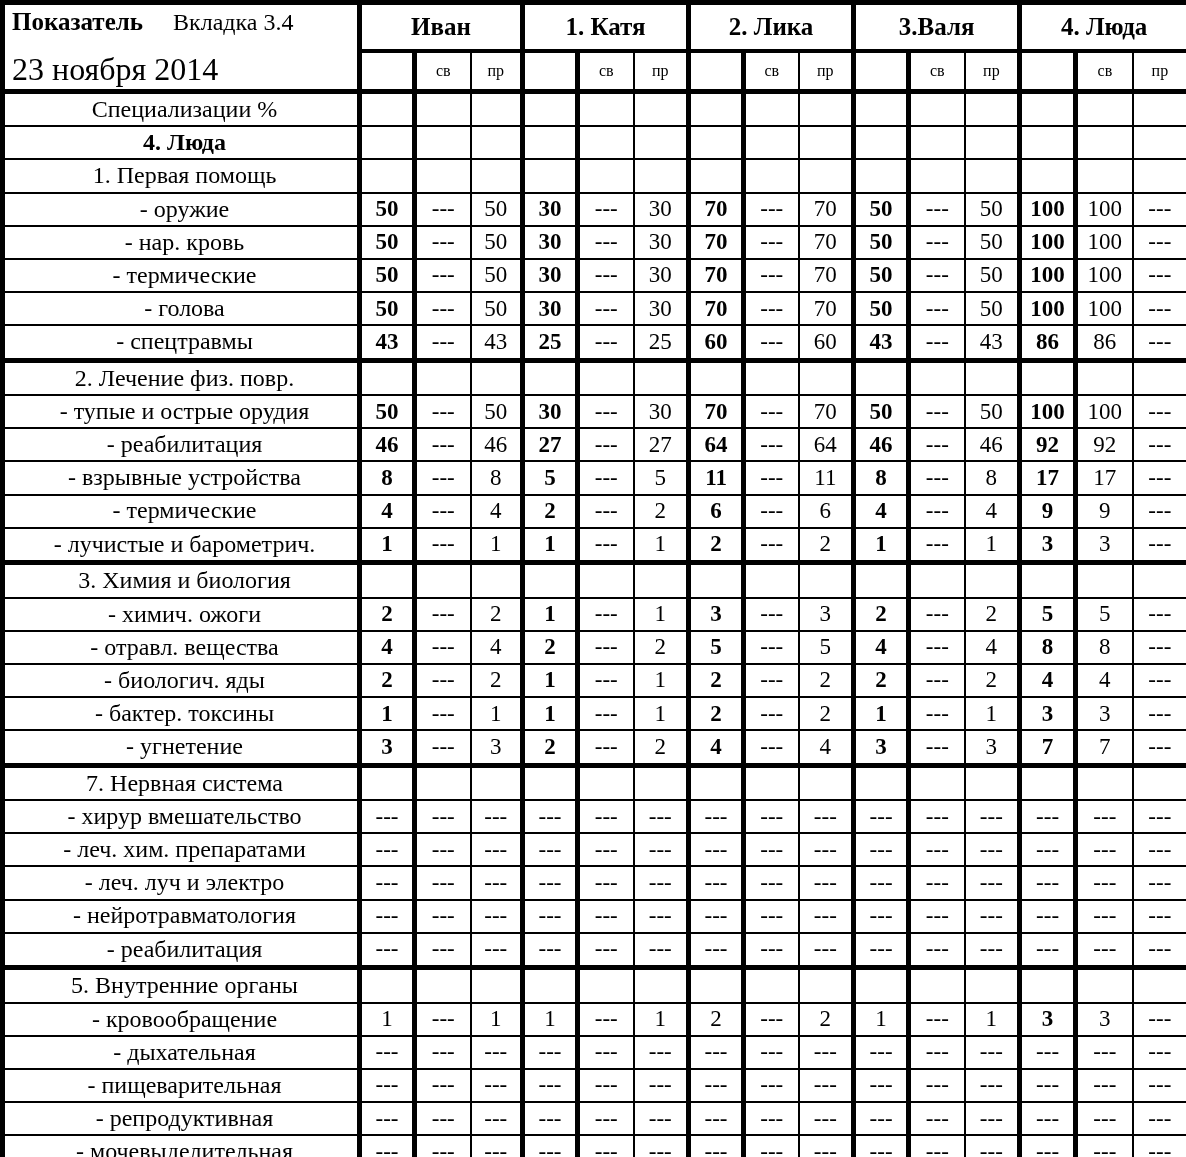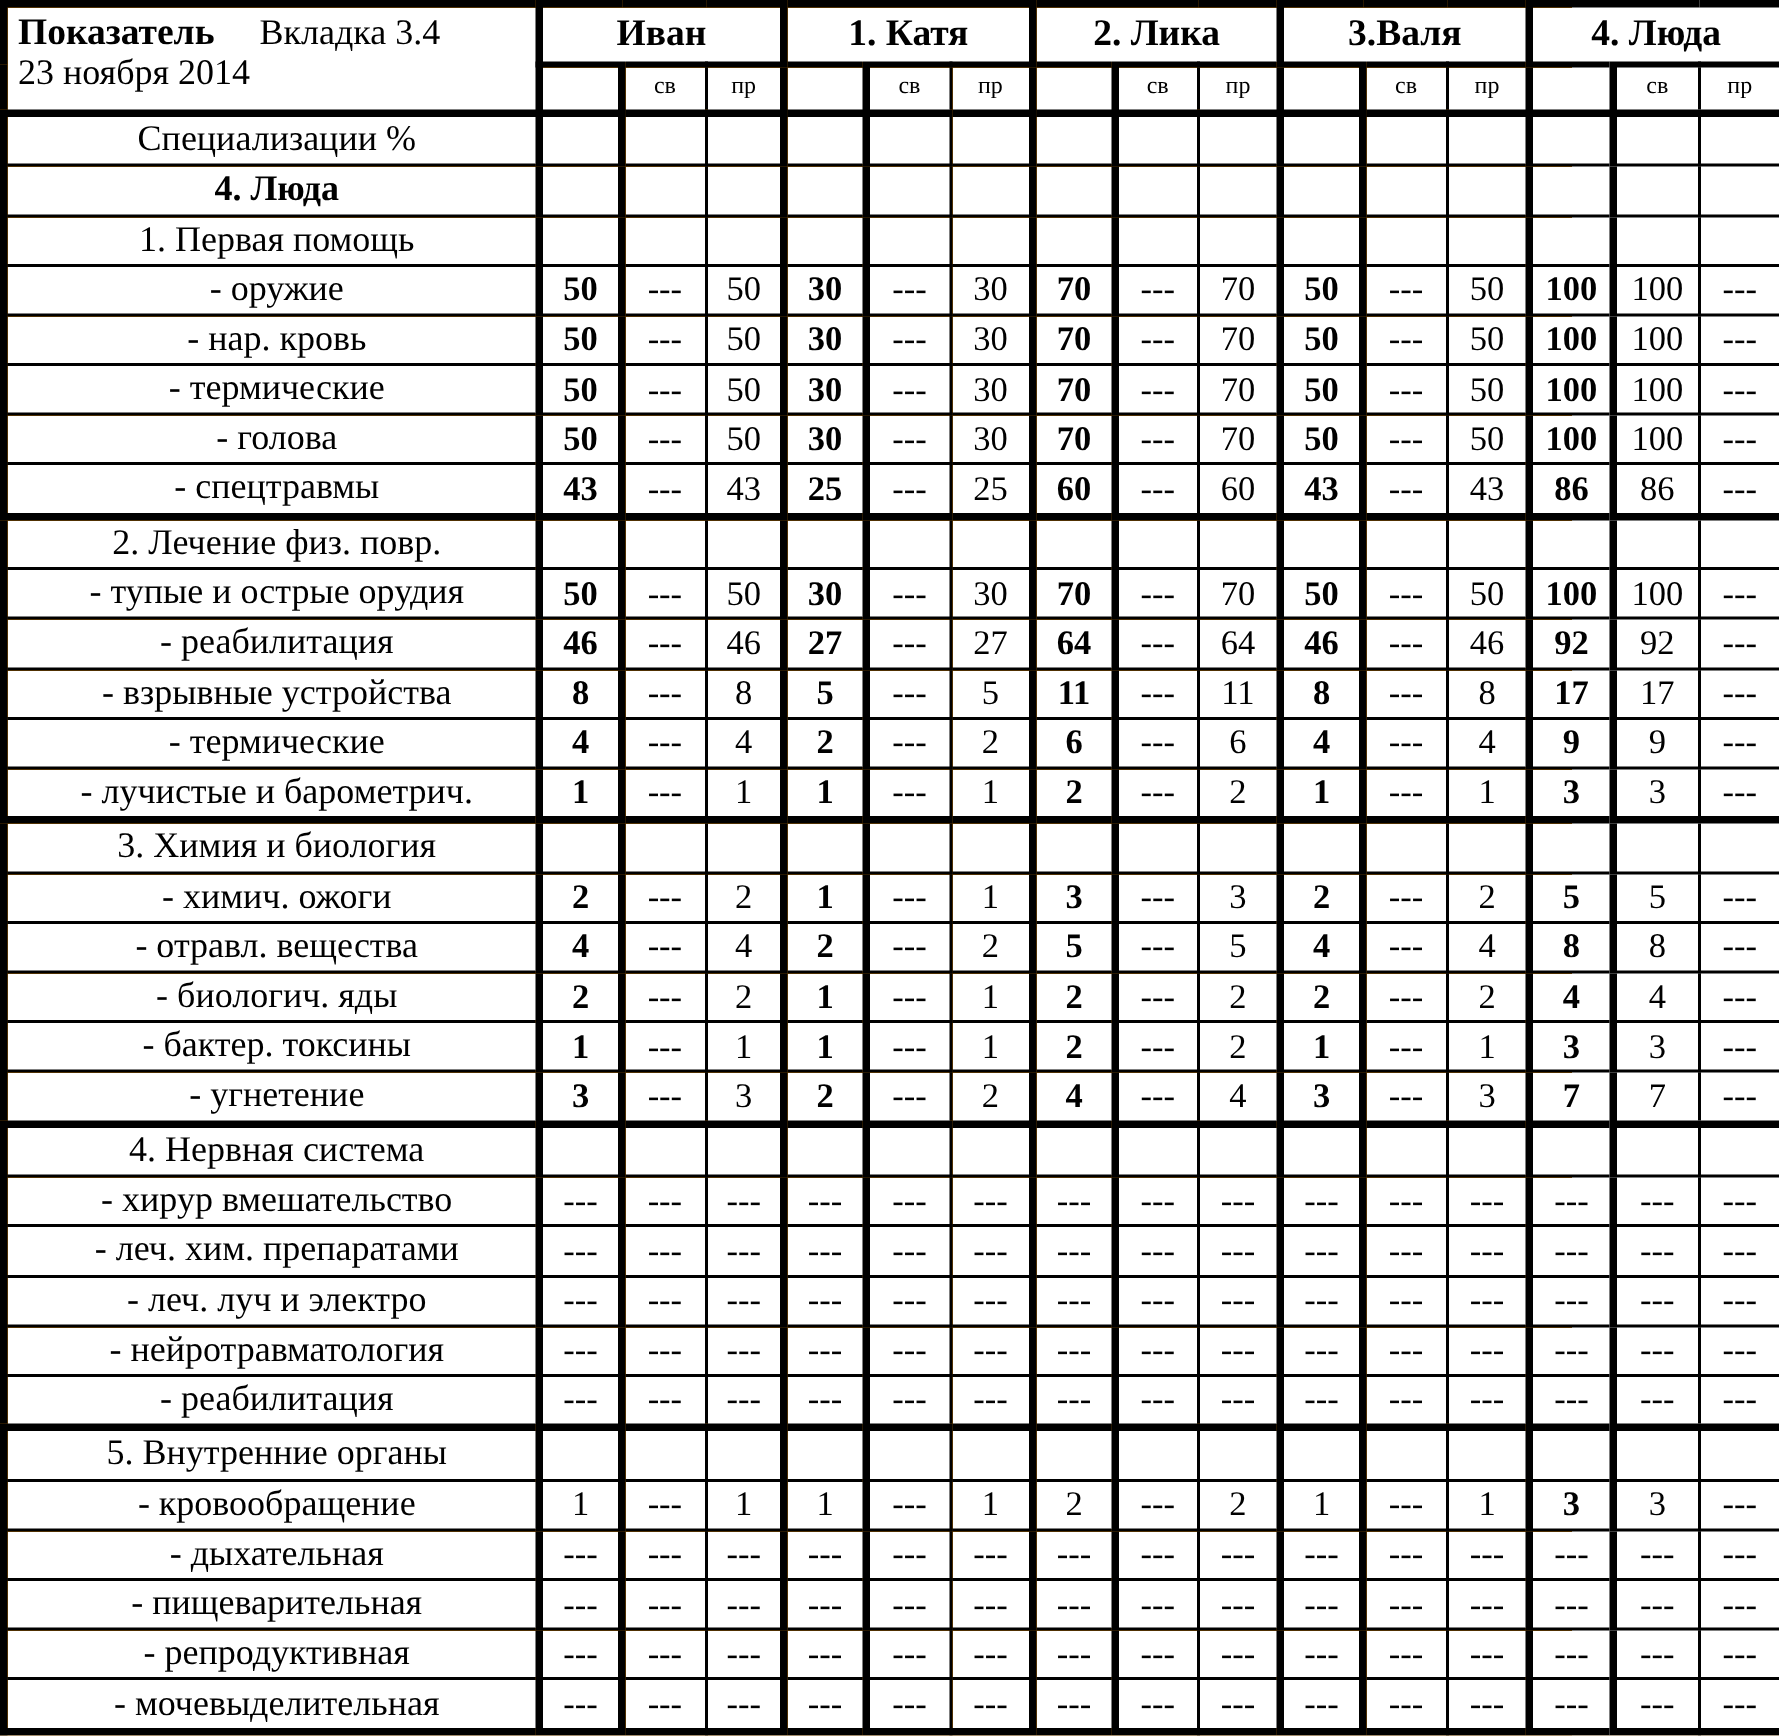--- a/index.html
+++ b/index.html
@@ -1,36 +1,36 @@
 <!DOCTYPE html>
 <html><head>
 <meta charset="utf-8">
 <style>
   html,body{margin:0;padding:0;background:#fff;}
   body{font-family:"Liberation Serif","DejaVu Serif",serif;color:#000;}
-  .wrap{width:1048px;height:1157px;background:#a16207;box-sizing:border-box;}
+  .wrap{width:1048px;height:1157px;background:#fef9c3;box-sizing:border-box;}
   table{border-collapse:collapse;table-layout:fixed;width:1186px;height:1157px;
         border:5px solid #000;}
   td,th{border:2px solid #000;padding:0;overflow:hidden;white-space:nowrap;
         font-size:23px;line-height:1.05;vertical-align:middle;background:#fff;}
   .br-thick{border-right-width:5px;}
   .bt-thick{border-top-width:5px;}
   .bb-thick{border-bottom-width:5px;}
   .bb-med{border-bottom-width:4px;margin-top:11px;}
   .c-label{text-align:center;padding-left:7px;font-size:24px;}
   .num{text-align:center;}
   .b{font-weight:bold;}
   thead tr.r1{height:40px;}
   thead tr.r2{height:33px;}
   th.pname{font-weight:bold;font-size:25px;text-align:center;}
   td.sub{text-align:center;font-size:16px;}
   .head-label{padding:2px 6px 2px 7px;vertical-align:top;}
   .hl-top{display:flex;align-items:baseline;gap:30px;font-size:24px;margin-top:2px;}
   .hl-top .title{font-weight:bold;font-size:25px;}
-  .hl-date{font-size:24px;margin-top:2px;}
+  .hl-date{font-size:32px;margin-top:18px;}
 </style>
 </head>
 <body>
 
 <div class="wrap">
   <table>
     <colgroup>
       <col style="width:357px">
       <col style="width:55px">
         <col style="width:56px">
@@ -436,21 +436,21 @@
           <td class="num">---</td>
           <td class="num br-thick">4</td>
           <td class="num br-thick b">3</td>
           <td class="num">---</td>
           <td class="num br-thick">3</td>
           <td class="num br-thick b">7</td>
           <td class="num">7</td>
           <td class="num br-thick">---</td>
         </tr>
         <tr>
-          <td class="c-label br-thick bt-thick">4. Нервная система</td>
+          <td class="c-label br-thick bt-thick">7. Нервная система</td>
           <td class="num br-thick bt-thick"></td>
           <td class="num bt-thick"></td>
           <td class="num br-thick bt-thick"></td>
           <td class="num br-thick bt-thick"></td>
           <td class="num bt-thick"></td>
           <td class="num br-thick bt-thick"></td>
           <td class="num br-thick bt-thick"></td>
           <td class="num bt-thick"></td>
           <td class="num br-thick bt-thick"></td>
           <td class="num br-thick bt-thick"></td>

